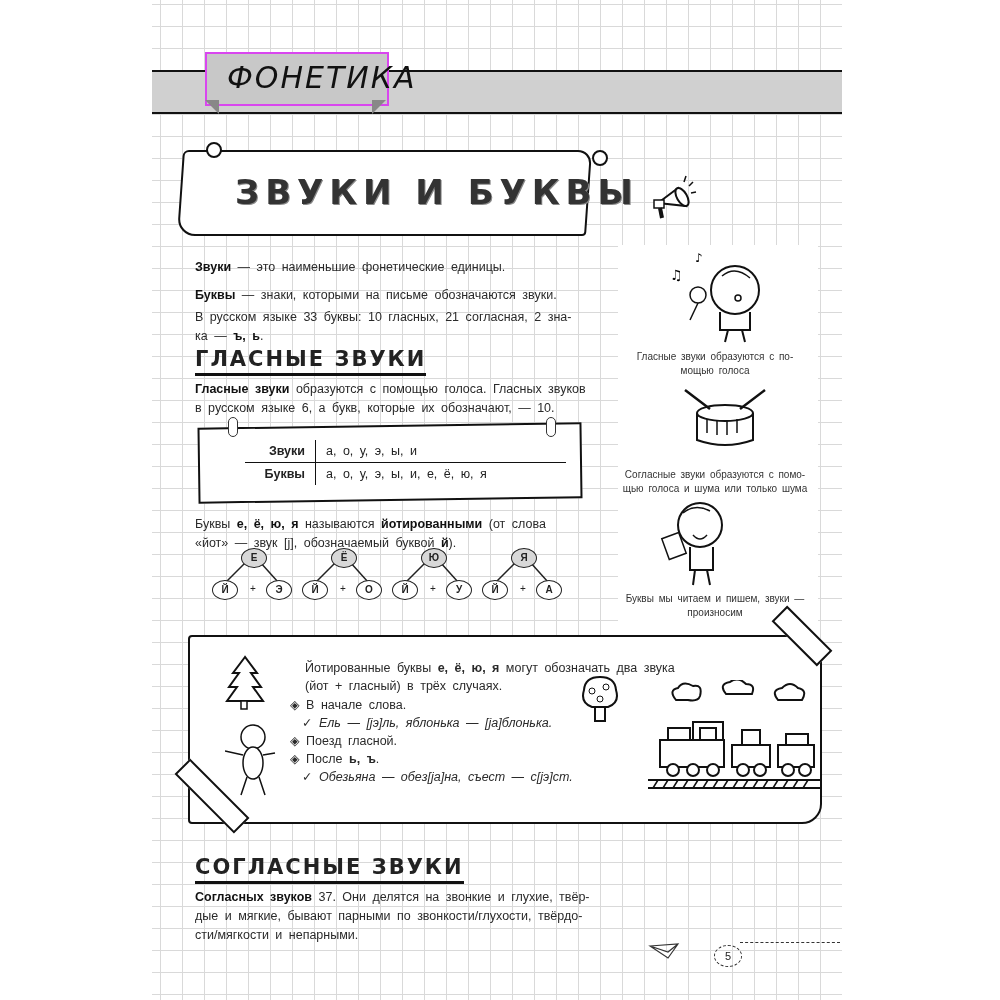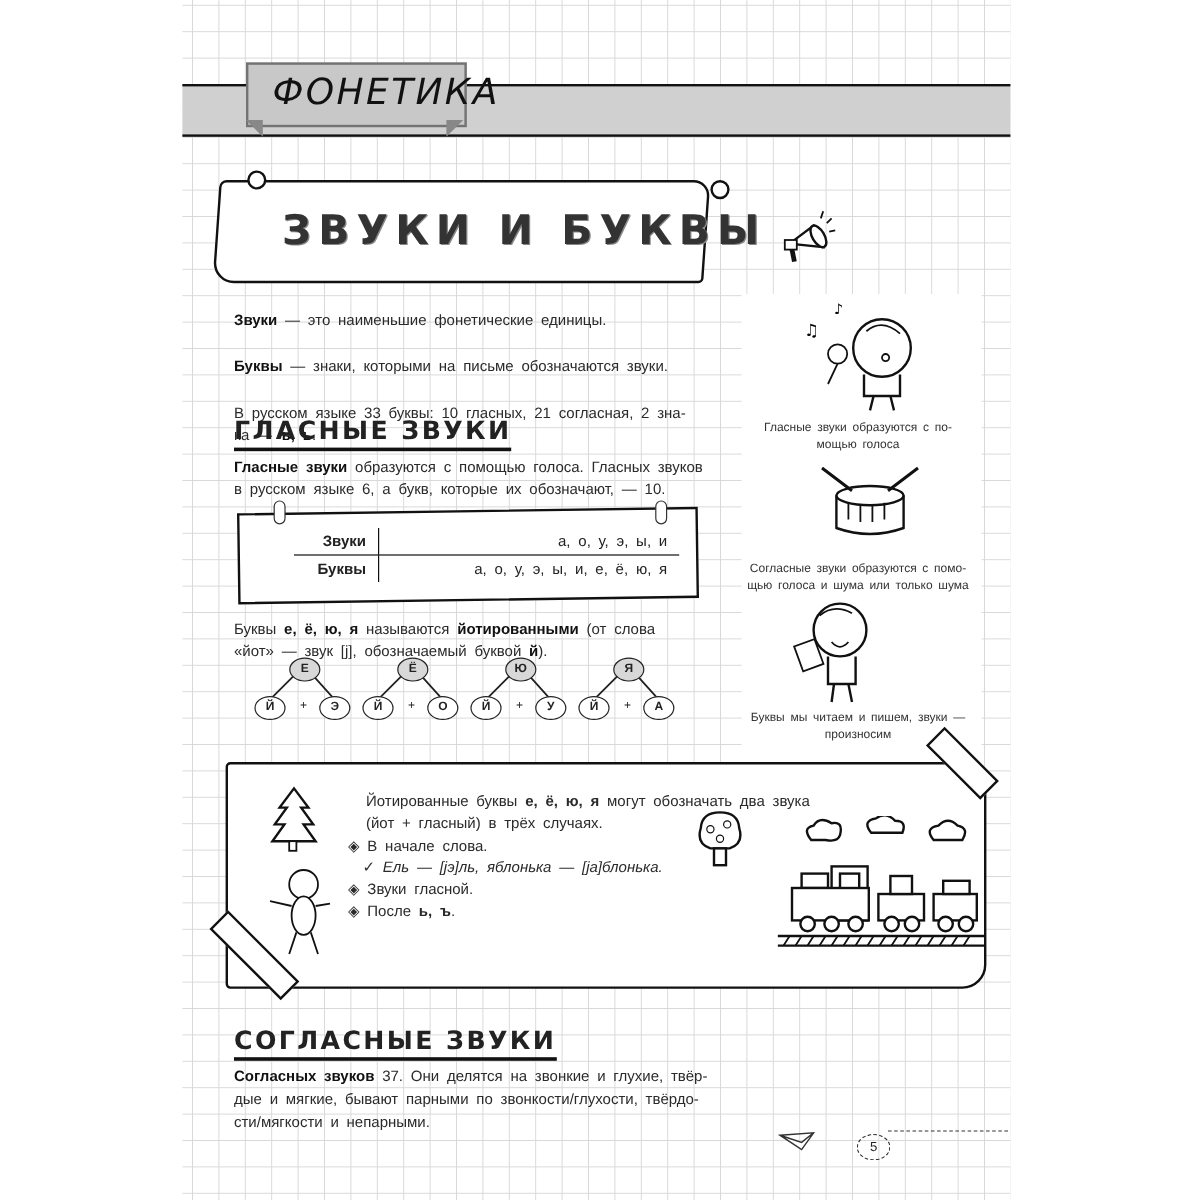--- a/index.html
+++ b/index.html
@@ -6,36 +6,36 @@
   body{width:1000px;height:1000px;position:relative;overflow:hidden;font-family:"Liberation Sans",sans-serif;color:#222;}
   .page{position:absolute;left:152px;top:0;width:690px;height:1000px;
     background-color:#fff;
     background-image:
       linear-gradient(to right,#d9d9d9 1px,transparent 1px),
       linear-gradient(to bottom,#d9d9d9 1px,transparent 1px);
     background-size:22px 22px;background-position:8px 4px;}
   .abs{position:absolute;}
   
   .ribbon-band{position:absolute;left:152px;top:70px;width:690px;height:40px;background:#d0d0d0;border-top:2px solid #111;border-bottom:2px solid #111;}
-  .ribbon-tab{position:absolute;left:205px;top:52px;width:180px;height:50px;background:#c8c8c8;border:2px solid #737373;}
+  .ribbon-tab{position:absolute;left:205px;top:52px;width:180px;height:50px;background:#c8c8c8;border:2px solid #d946ef;}
   .ribbon-tab span{position:absolute;left:20px;top:6px;font-family:"DejaVu Sans",sans-serif;font-style:italic;font-size:30px;letter-spacing:2px;color:#111;}
   .ribbon-fold-l{position:absolute;left:205px;top:100px;width:0;height:0;border-left:14px solid transparent;border-top:14px solid #888;}
   .ribbon-fold-r{position:absolute;left:372px;top:100px;width:0;height:0;border-right:14px solid transparent;border-top:14px solid #888;}
   
   .banner{position:absolute;left:180px;top:150px;width:405px;height:82px;background:#fff;border:2px solid #111;border-radius:6px 14px 4px 18px;transform:skewX(-4deg);}
   .banner-title{position:absolute;left:235px;top:172px;font-family:"DejaVu Sans",sans-serif;font-weight:bold;font-size:34px;letter-spacing:6px;color:#333;text-shadow:1px 1px 0 #888;}
   .pin{position:absolute;width:12px;height:12px;border:2px solid #111;border-radius:50%;background:#fff;}
   
   .txt{position:absolute;font-size:12.5px;line-height:19px;color:#2a2a2a;word-spacing:3px;}
   .txt b{color:#111;}
   .h2{position:absolute;font-family:"DejaVu Sans",sans-serif;font-weight:bold;font-size:21px;letter-spacing:2px;color:#222;border-bottom:3px solid #111;padding-bottom:2px;}
   
   .card{position:absolute;left:198px;top:425px;width:380px;height:72px;border:2px solid #111;background:#fff;transform:rotate(-0.8deg);}
   .tbl{position:absolute;left:245px;top:440px;font-size:12.5px;border-collapse:collapse;}
-  .tbl td{padding:4px 10px;text-align:right;}
+  .tbl td{padding:4px 10px;}
   .tbl td.h{font-weight:bold;text-align:right;width:50px;border-right:1.5px solid #111;}
   .tbl tr:first-child td{border-bottom:1.5px solid #111;}
   .tbl td.v{width:230px;word-spacing:3px;}
   .clip{position:absolute;width:8px;height:18px;border:1.5px solid #333;border-radius:5px;background:#fff;}
   
   .tree{position:absolute;width:90px;height:50px;}
   .circle{position:absolute;width:24px;height:18px;border:1.5px solid #222;border-radius:50%;font-size:10px;font-weight:bold;text-align:center;line-height:18px;background:#fff;}
   .circle.top{background:#d8d8d8;}
   .plus{position:absolute;font-size:10px;}
   
@@ -67,22 +67,22 @@
 <svg class="abs" style="left:648px;top:168px" width="55" height="55" viewBox="0 0 55 55">
   <path d="M10 35 L30 20 L38 38 Z" fill="#fff" stroke="#111" stroke-width="2"></path>
   <ellipse cx="34" cy="29" rx="5" ry="10" transform="rotate(-30 34 29)" fill="#fff" stroke="#111" stroke-width="2"></ellipse>
   <rect x="6" y="32" width="10" height="8" fill="#fff" stroke="#111" stroke-width="1.5"></rect>
   <path d="M12 40 L14 50" stroke="#111" stroke-width="4"></path>
   <path d="M38 8 L36 14 M45 14 L41 18 M48 24 L43 25" stroke="#111" stroke-width="1.5"></path>
 </svg>
 
 <div class="txt" style="left:195px;top:258px;width:410px;">
   <div><b>Звуки</b><span> — это наименьшие фонетические единицы.</span></div>
-  <div style="margin-top:19px"><b>Буквы</b><span> — знаки, которыми на письме обозначаются звуки.</span></div>
-  <div style="margin-top:20px">В русском языке 33 буквы: 10 гласных, 21 согласная, 2 зна-</div>
+  <div style="margin-top:9px"><b>Буквы</b><span> — знаки, которыми на письме обозначаются звуки.</span></div>
+  <div style="margin-top:3px">В русском языке 33 буквы: 10 гласных, 21 согласная, 2 зна-</div>
   <div><span>ка — </span><b>ъ, ь</b><span>.</span></div>
 </div>
 
 <div class="h2" style="left:195px;top:347px;">ГЛАСНЫЕ ЗВУКИ</div>
 <div class="txt" style="left:195px;top:380px;width:420px;">
   <div><b>Гласные звуки</b><span> образуются с помощью голоса. Гласных звуков</span></div>
   <div>в русском языке 6, а букв, которые их обозначают, — 10.</div>
 </div>
 
 <div class="card"></div>
@@ -183,22 +183,23 @@
   <ellipse cx="28" cy="108" rx="10" ry="16" fill="#fff" stroke="#111" stroke-width="1.5"></ellipse>
   <path d="M18 100 L0 96 M38 100 L50 98 M22 122 L16 140 M34 122 L40 140" stroke="#111" stroke-width="1.5"></path>
 </svg>
 <div class="li" style="left:305px;top:659px;width:370px;">
   <div><span>Йотированные буквы </span><b>е, ё, ю, я</b><span> могут обозначать два звука</span></div>
   <div>(йот + гласный) в трёх случаях.</div>
 </div>
 <div class="li" style="left:290px;top:696px;width:300px;">
   <div><span>◈</span> <span>В начале слова.</span></div>
   <div style="padding-left:12px"><span>✓</span> <i>Ель — [jэ]ль, яблонька — [jа]блонька.</i></div>
-  <div><span>◈</span> <span>Звуки гласной.</span></div>
+  <div><span>◈</span> <span>Поезд гласной.</span></div>
   <div><span>◈</span> <span>После </span><b>ь, ъ</b><span>.</span></div>
+  <div style="padding-left:12px"><span>✓</span> <i>Обезьяна — обез[jа]на, съест — с[jэ]ст.</i></div>
 </div>
 <svg class="abs" style="left:580px;top:675px" width="40" height="50">
   <path d="M20 2 Q35 2 36 15 Q40 28 28 32 L12 32 Q0 28 4 15 Q5 2 20 2 Z" fill="#fff" stroke="#111" stroke-width="2"></path>
   <rect x="15" y="32" width="10" height="14" fill="#fff" stroke="#111" stroke-width="2"></rect>
   <circle cx="12" cy="16" r="3" fill="none" stroke="#111"></circle>
     <circle cx="26" cy="12" r="3" fill="none" stroke="#111"></circle>
     <circle cx="20" cy="24" r="3" fill="none" stroke="#111"></circle>
 </svg>
 <svg class="abs" style="left:648px;top:680px" width="175" height="120">
   <path d="M28 20 Q20 10 30 8 Q35 0 45 6 Q55 4 52 16 Q50 22 40 20 Z" fill="#fff" stroke="#111" stroke-width="2"></path>

